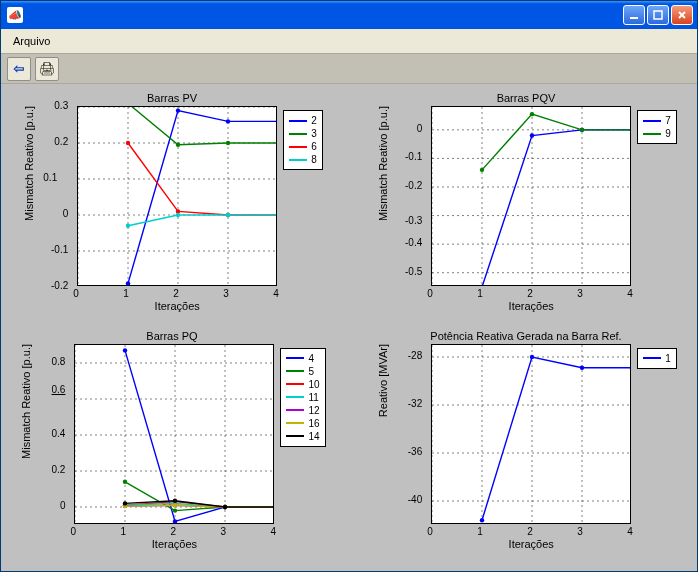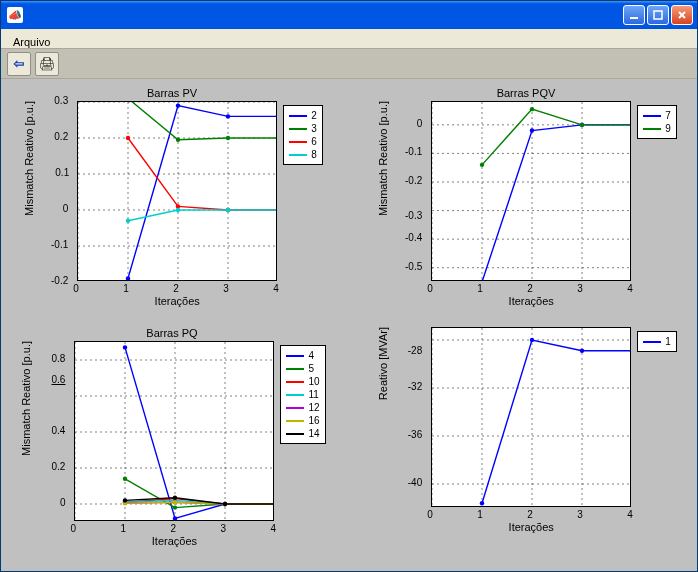--- a/index.html
+++ b/index.html
@@ -54,22 +54,22 @@
     font-size: 12px;
     color: #fff;
   }
   .win-min, .win-max { background: linear-gradient(#6fa6f7,#2b6ade); }
   .win-close { background: linear-gradient(#f49a7a,#d9431f); }
   .menubar {
     height: 20px;
     background: #ece9d8;
     border-bottom: 1px solid #aca899;
     display: flex;
-    align-items: flex-start;
-    padding: 5px 6px;
+    align-items: center;
+    padding: 12px 6px;
     font-size: 11px;
   }
   .menubar span { padding: 2px 6px; }
   .toolbar {
     height: 30px;
     background: #c2c0b5;
     border-bottom: 1px solid #aca899;
     display: flex;
     align-items: center;
     padding: 2px 6px;
@@ -187,21 +187,21 @@
   </div>
   <div class="content" id="charts-grid">
       <div class="chart-cell">
         <div class="chart-title">Barras PV</div>
         <div class="plot-wrap">
           <div class="ylabel">Mismatch Reativo [p.u.]</div>
           <div class="yticks" style="height: 180px; position: relative; width: 28px;">
             <span style="position: absolute; right: 3px; top: 174px;">-0.2</span>
             <span style="position: absolute; right: 3px; top: 138px;">-0.1</span>
             <span style="position: absolute; right: 3px; top: 102px;">0</span>
-            <span style="position: absolute; right: 2px; top: 66px;">0.1</span>
+            <span style="position: absolute; right: 14px; top: 66px;">0.1</span>
             <span style="position: absolute; right: 3px; top: 30px;">0.2</span>
             <span style="position: absolute; right: 3px; top: -6px;">0.3</span>
           </div>
           <div class="axis-col">
             <svg class="plot" width="200" height="180">
               <line x1="0" x2="200" y1="180" y2="180" stroke="#000" stroke-width="0.5" stroke-dasharray="2,3"></line>
               <line x1="0" x2="200" y1="144" y2="144" stroke="#000" stroke-width="0.5" stroke-dasharray="2,3"></line>
               <line x1="0" x2="200" y1="108" y2="108" stroke="#000" stroke-width="0.5" stroke-dasharray="2,3"></line>
               <line x1="0" x2="200" y1="71.99999999999999" y2="71.99999999999999" stroke="#000" stroke-width="0.5" stroke-dasharray="2,3"></line>
               <line x1="0" x2="200" y1="36" y2="36" stroke="#000" stroke-width="0.5" stroke-dasharray="2,3"></line>
@@ -319,21 +319,21 @@
         </div>
       </div>
       <div class="chart-cell">
         <div class="chart-title">Barras PQ</div>
         <div class="plot-wrap">
           <div class="ylabel">Mismatch Reativo [p.u.]</div>
           <div class="yticks" style="height: 180px; position: relative; width: 28px;">
             <span style="position: absolute; right: 3px; top: 156px;">0</span>
             <span style="position: absolute; right: 3px; top: 120px;">0.2</span>
             <span style="position: absolute; right: 3px; top: 84px;">0.4</span>
-            <span style="position: absolute; right: 3px; top: 33px; text-decoration: underline;">0.6</span>
+            <span style="position: absolute; right: 3px; top: 40px; text-decoration: underline;">0.6</span>
             <span style="position: absolute; right: 3px; top: 12px;">0.8</span>
           </div>
           <div class="axis-col">
             <svg class="plot" width="200" height="180">
               <line x1="0" x2="200" y1="162" y2="162" stroke="#000" stroke-width="0.5" stroke-dasharray="2,3"></line>
               <line x1="0" x2="200" y1="126" y2="126" stroke="#000" stroke-width="0.5" stroke-dasharray="2,3"></line>
               <line x1="0" x2="200" y1="90" y2="90" stroke="#000" stroke-width="0.5" stroke-dasharray="2,3"></line>
               <line x1="0" x2="200" y1="54.000000000000014" y2="54.000000000000014" stroke="#000" stroke-width="0.5" stroke-dasharray="2,3"></line>
               <line x1="0" x2="200" y1="18" y2="18" stroke="#000" stroke-width="0.5" stroke-dasharray="2,3"></line>
               <line x1="0" x2="0" y1="0" y2="180" stroke="#000" stroke-width="0.5" stroke-dasharray="2,3"></line>
@@ -412,27 +412,28 @@
               <span>16</span>
             </div>
             <div class="legend-row">
               <span class="legend-swatch" style="background: rgb(0, 0, 0);"></span>
               <span>14</span>
             </div>
           </div>
         </div>
       </div>
       <div class="chart-cell">
+        <div class="chart-title">Potência Reativa Gerada na Barra Ref.</div>
         <div class="plot-wrap">
           <div class="ylabel">Reativo [MVAr]</div>
           <div class="yticks" style="height: 180px; position: relative; width: 28px;">
             <span style="position: absolute; right: 3px; top: 150px; margin-left: 44px;">-40</span>
             <span style="position: absolute; right: 3px; top: 102px;">-36</span>
             <span style="position: absolute; right: 3px; top: 54px; margin-left: 31px;">-32</span>
-            <span style="position: absolute; right: 3px; top: 18px;">-28</span>
+            <span style="position: absolute; right: 3px; top: 6px;">-28</span>
           </div>
           <div class="axis-col">
             <svg class="plot" width="200" height="180">
               <line x1="0" x2="200" y1="156" y2="156" stroke="#000" stroke-width="0.5" stroke-dasharray="2,3"></line>
               <line x1="0" x2="200" y1="108" y2="108" stroke="#000" stroke-width="0.5" stroke-dasharray="2,3"></line>
               <line x1="0" x2="200" y1="60" y2="60" stroke="#000" stroke-width="0.5" stroke-dasharray="2,3"></line>
               <line x1="0" x2="200" y1="12" y2="12" stroke="#000" stroke-width="0.5" stroke-dasharray="2,3"></line>
               <line x1="0" x2="0" y1="0" y2="180" stroke="#000" stroke-width="0.5" stroke-dasharray="2,3"></line>
               <line x1="50" x2="50" y1="0" y2="180" stroke="#000" stroke-width="0.5" stroke-dasharray="2,3"></line>
               <line x1="100" x2="100" y1="0" y2="180" stroke="#000" stroke-width="0.5" stroke-dasharray="2,3"></line>

